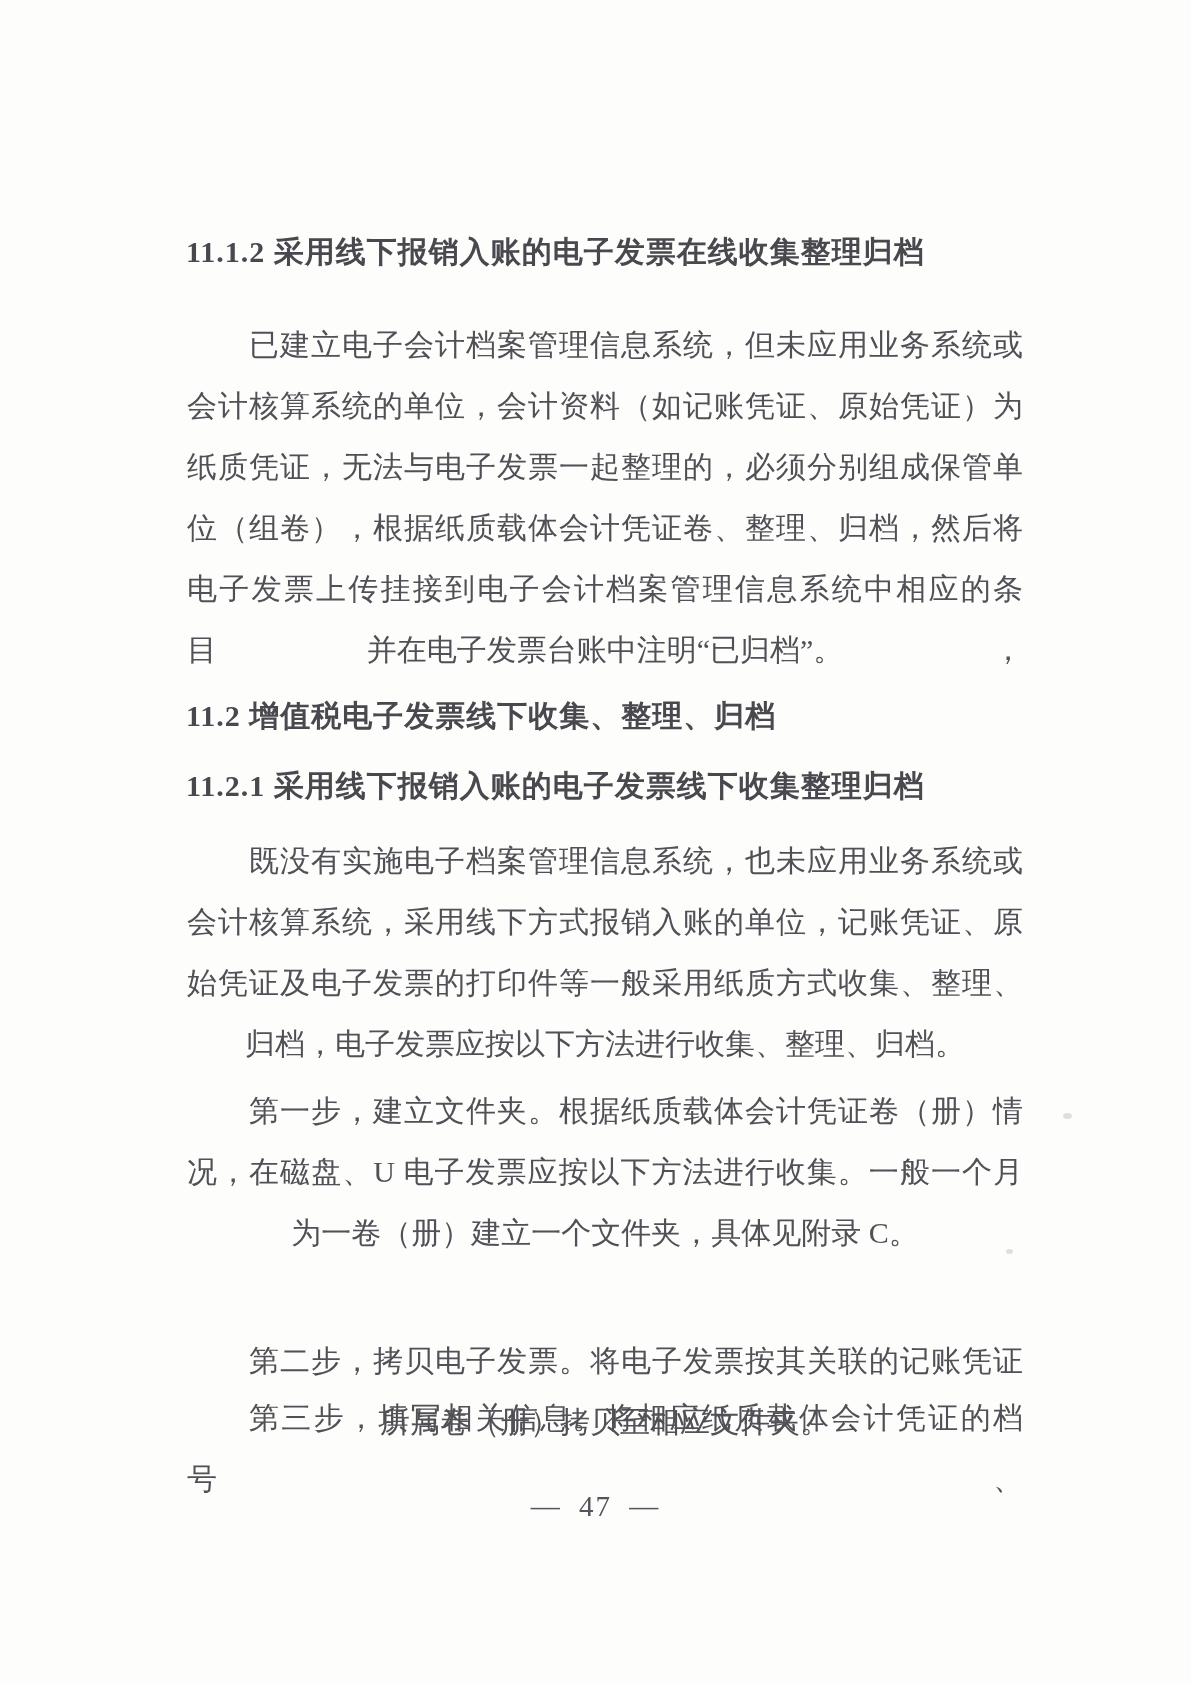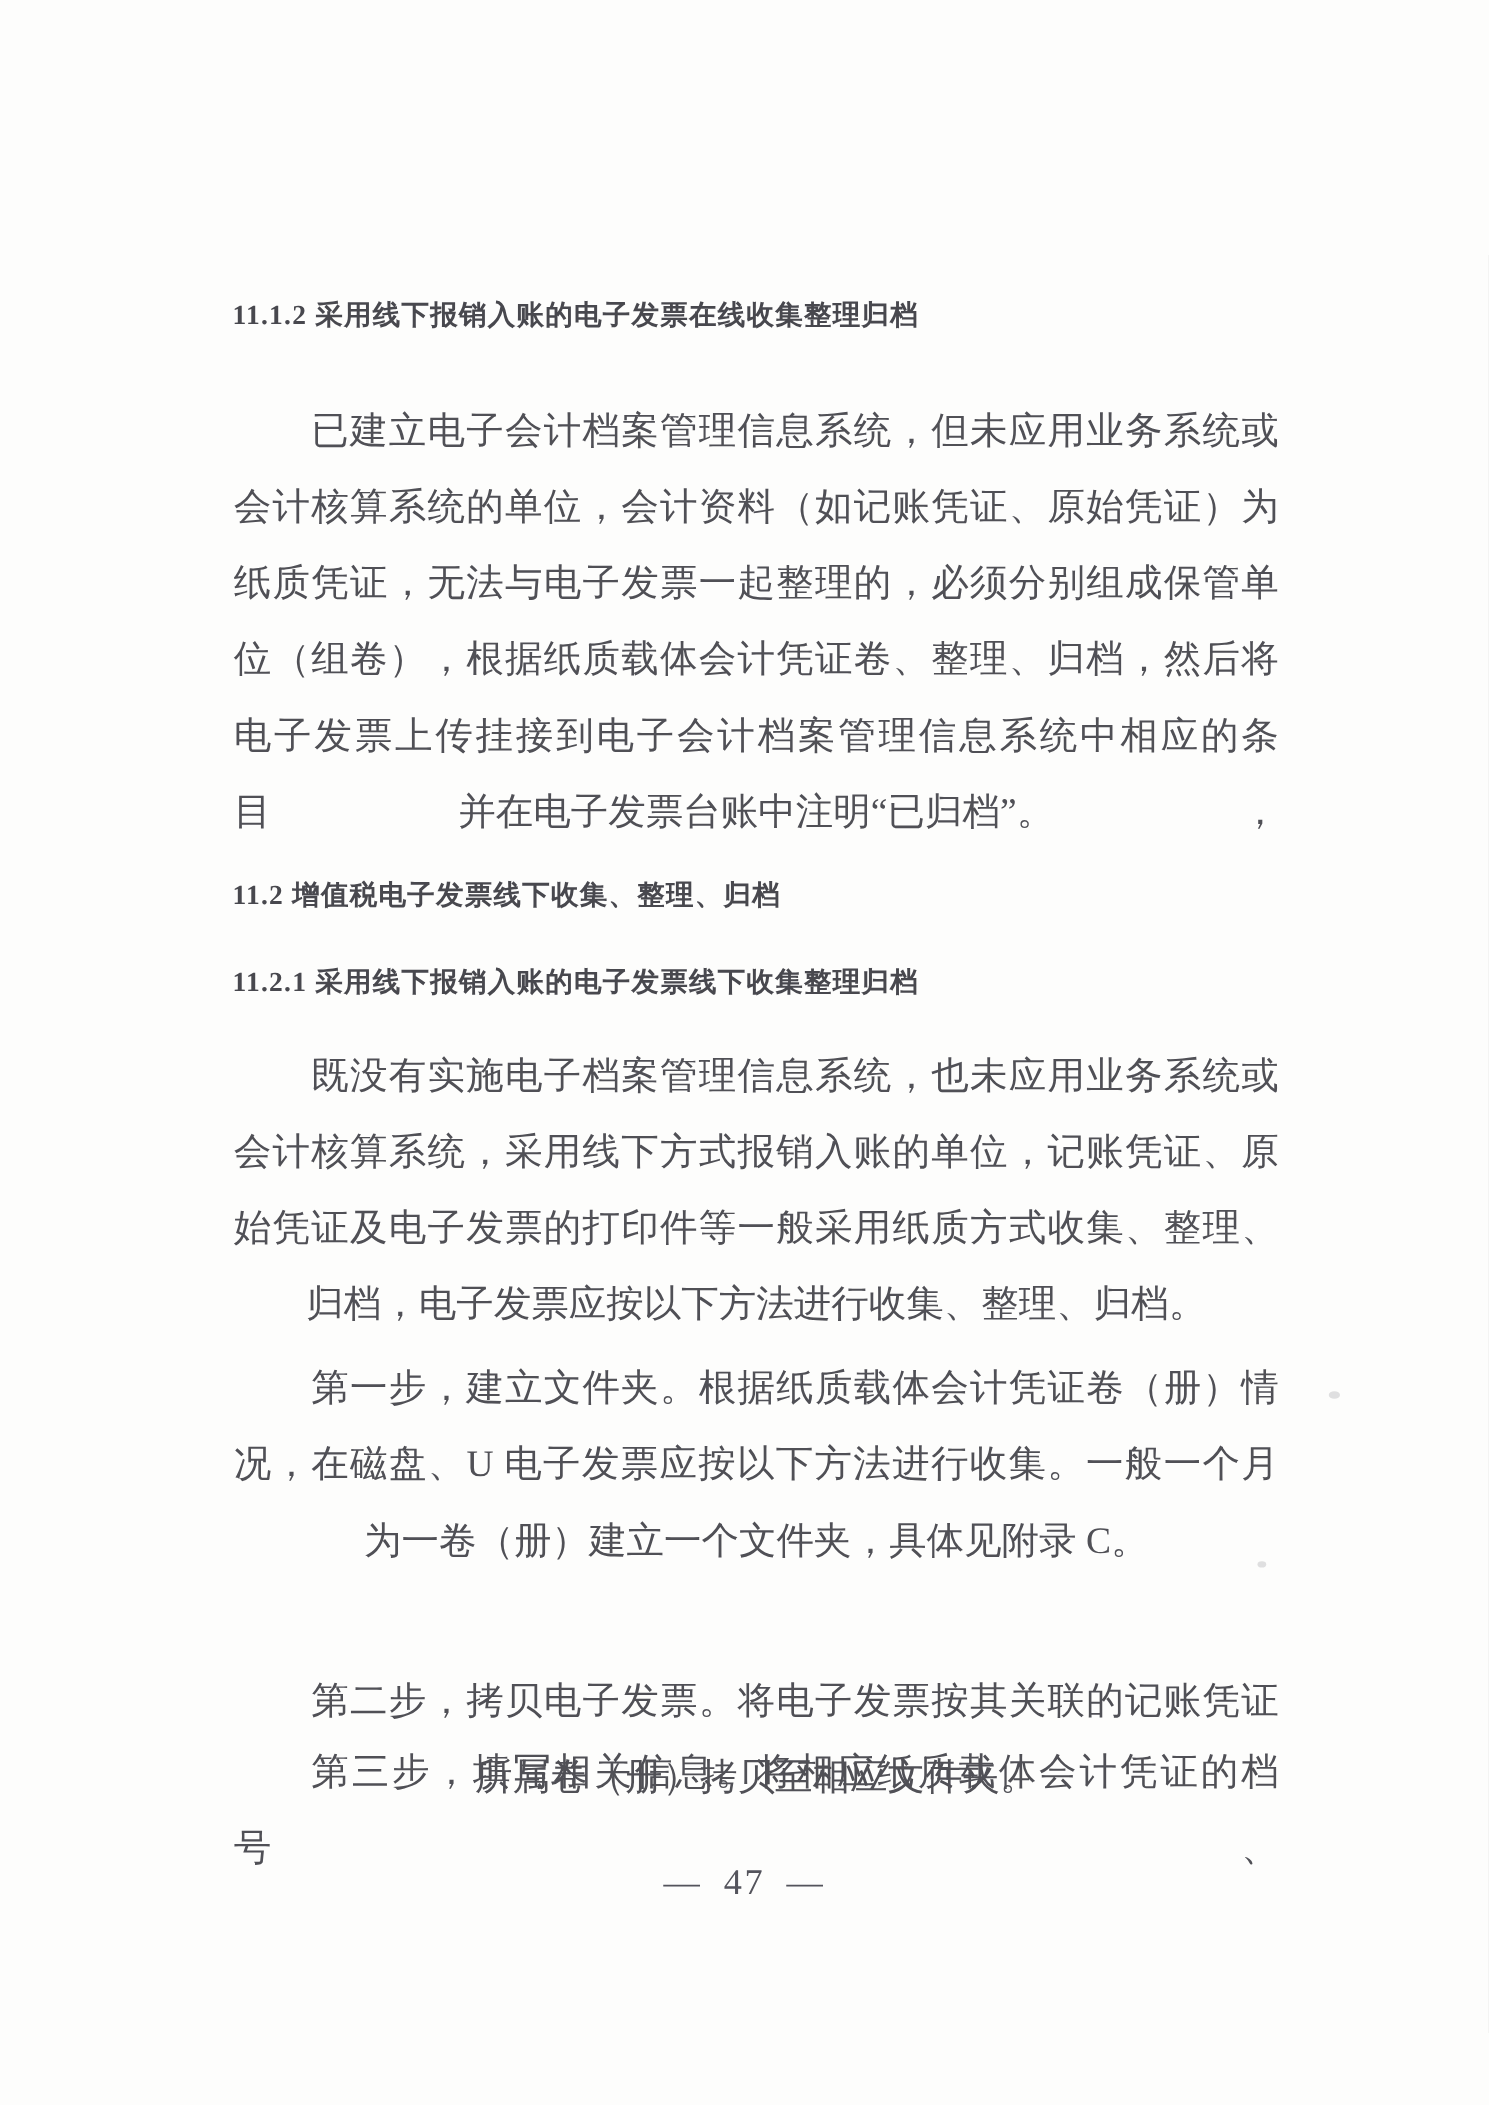--- a/index.html
+++ b/index.html
@@ -15,21 +15,21 @@
     background: #fdfdfc;
     overflow: hidden;
     font-family: "Liberation Serif", "DejaVu Serif", serif;
     color: #4b4b50;
   }
   .heading {
     position: absolute;
     left: 186px;
     width: 900px;
     margin: 0;
-    font-size: 22px;
+    font-size: 30px;
     font-weight: 600;
     line-height: 45px;
     letter-spacing: 1px;
     white-space: nowrap;
     color: #48484e;
   }
   .para {
     position: absolute;
     left: 187px;
     width: 836px;

